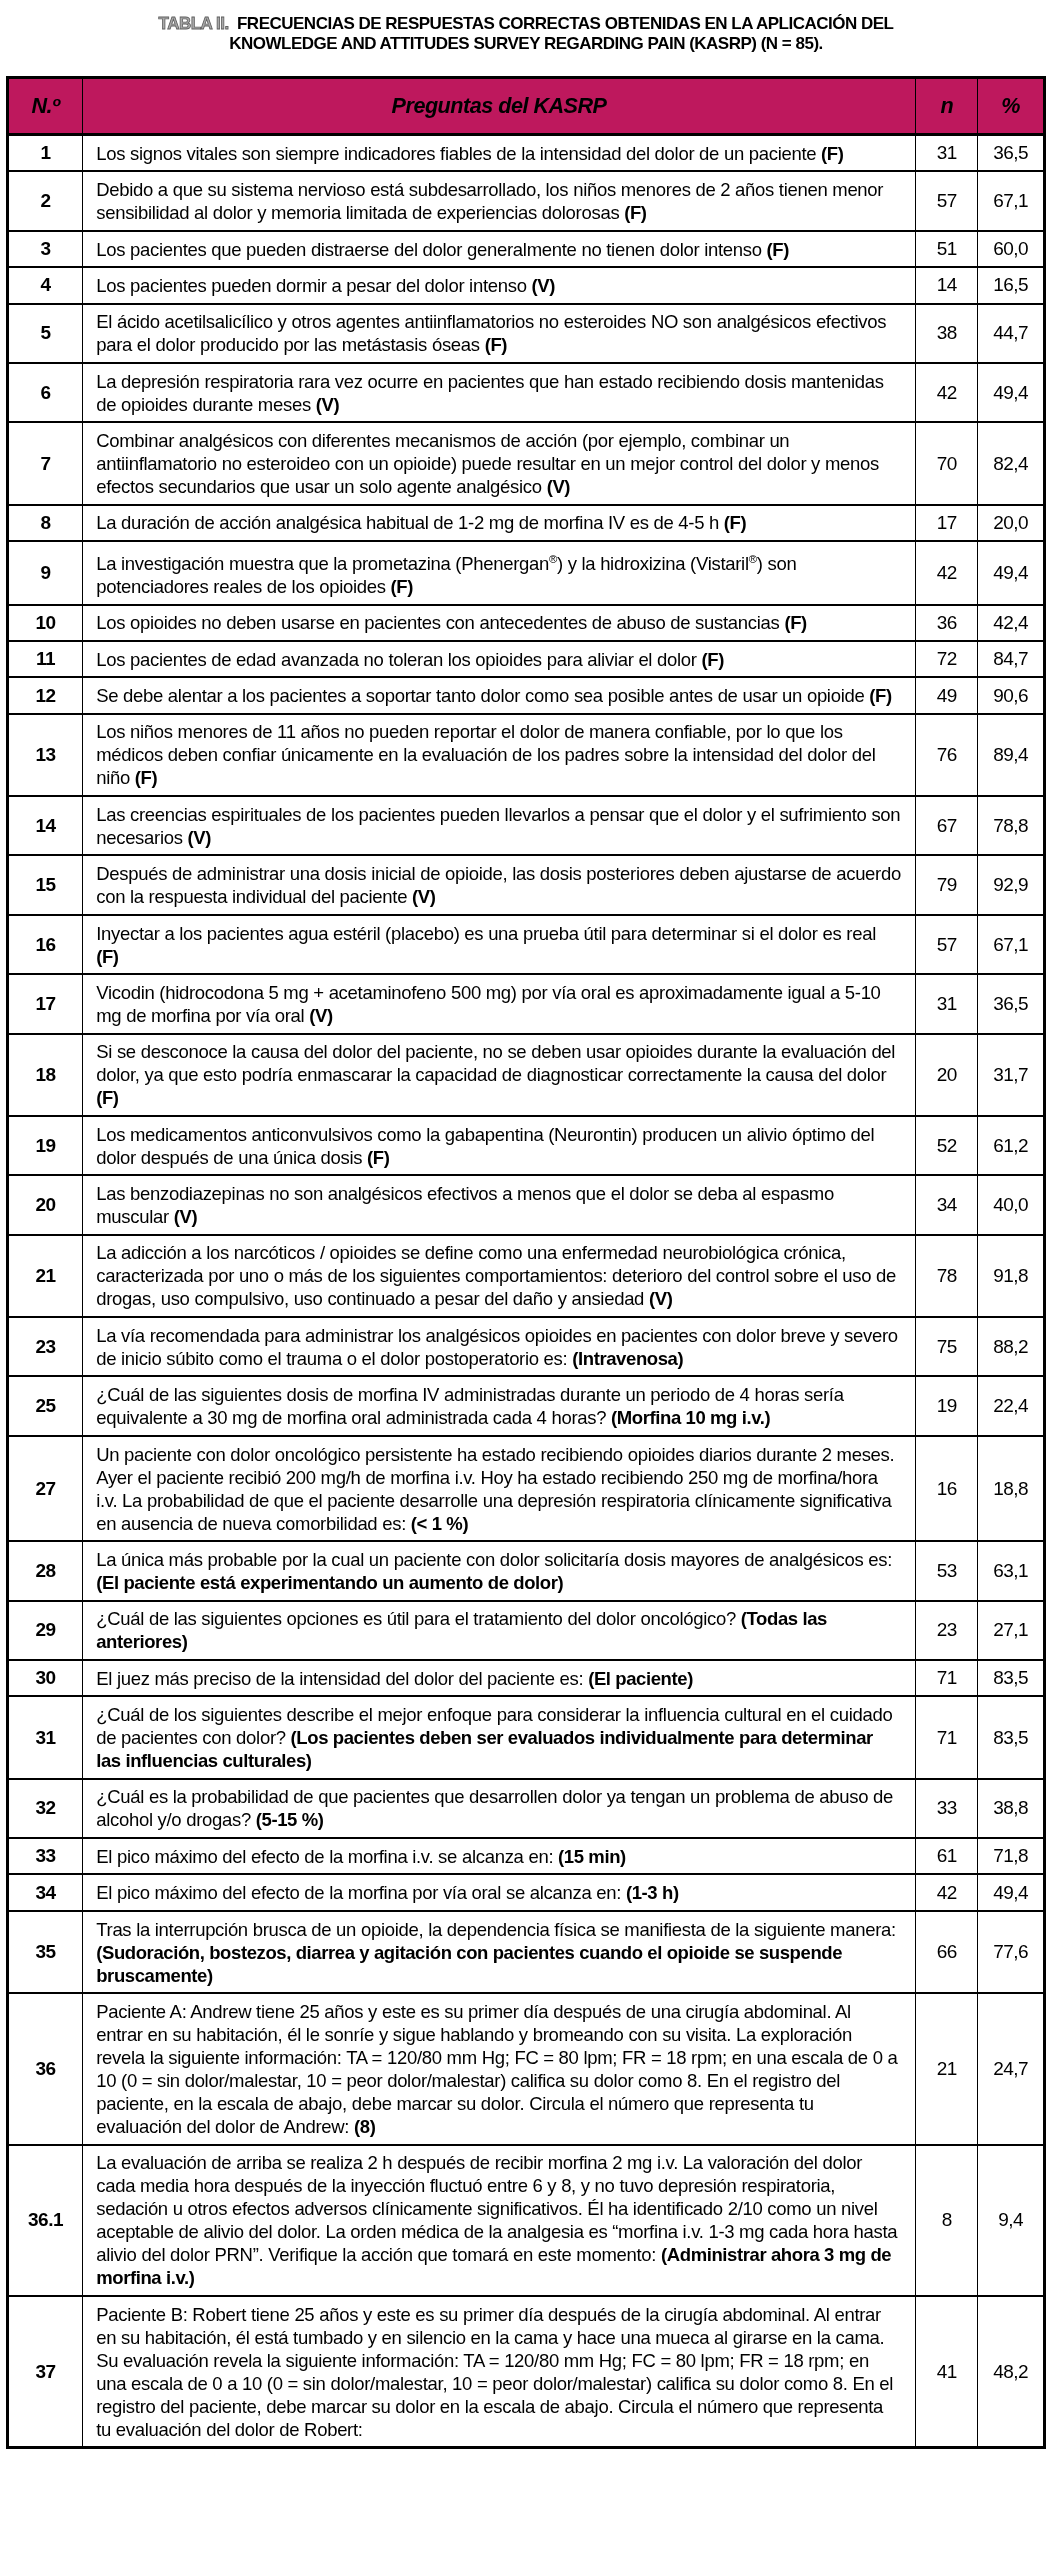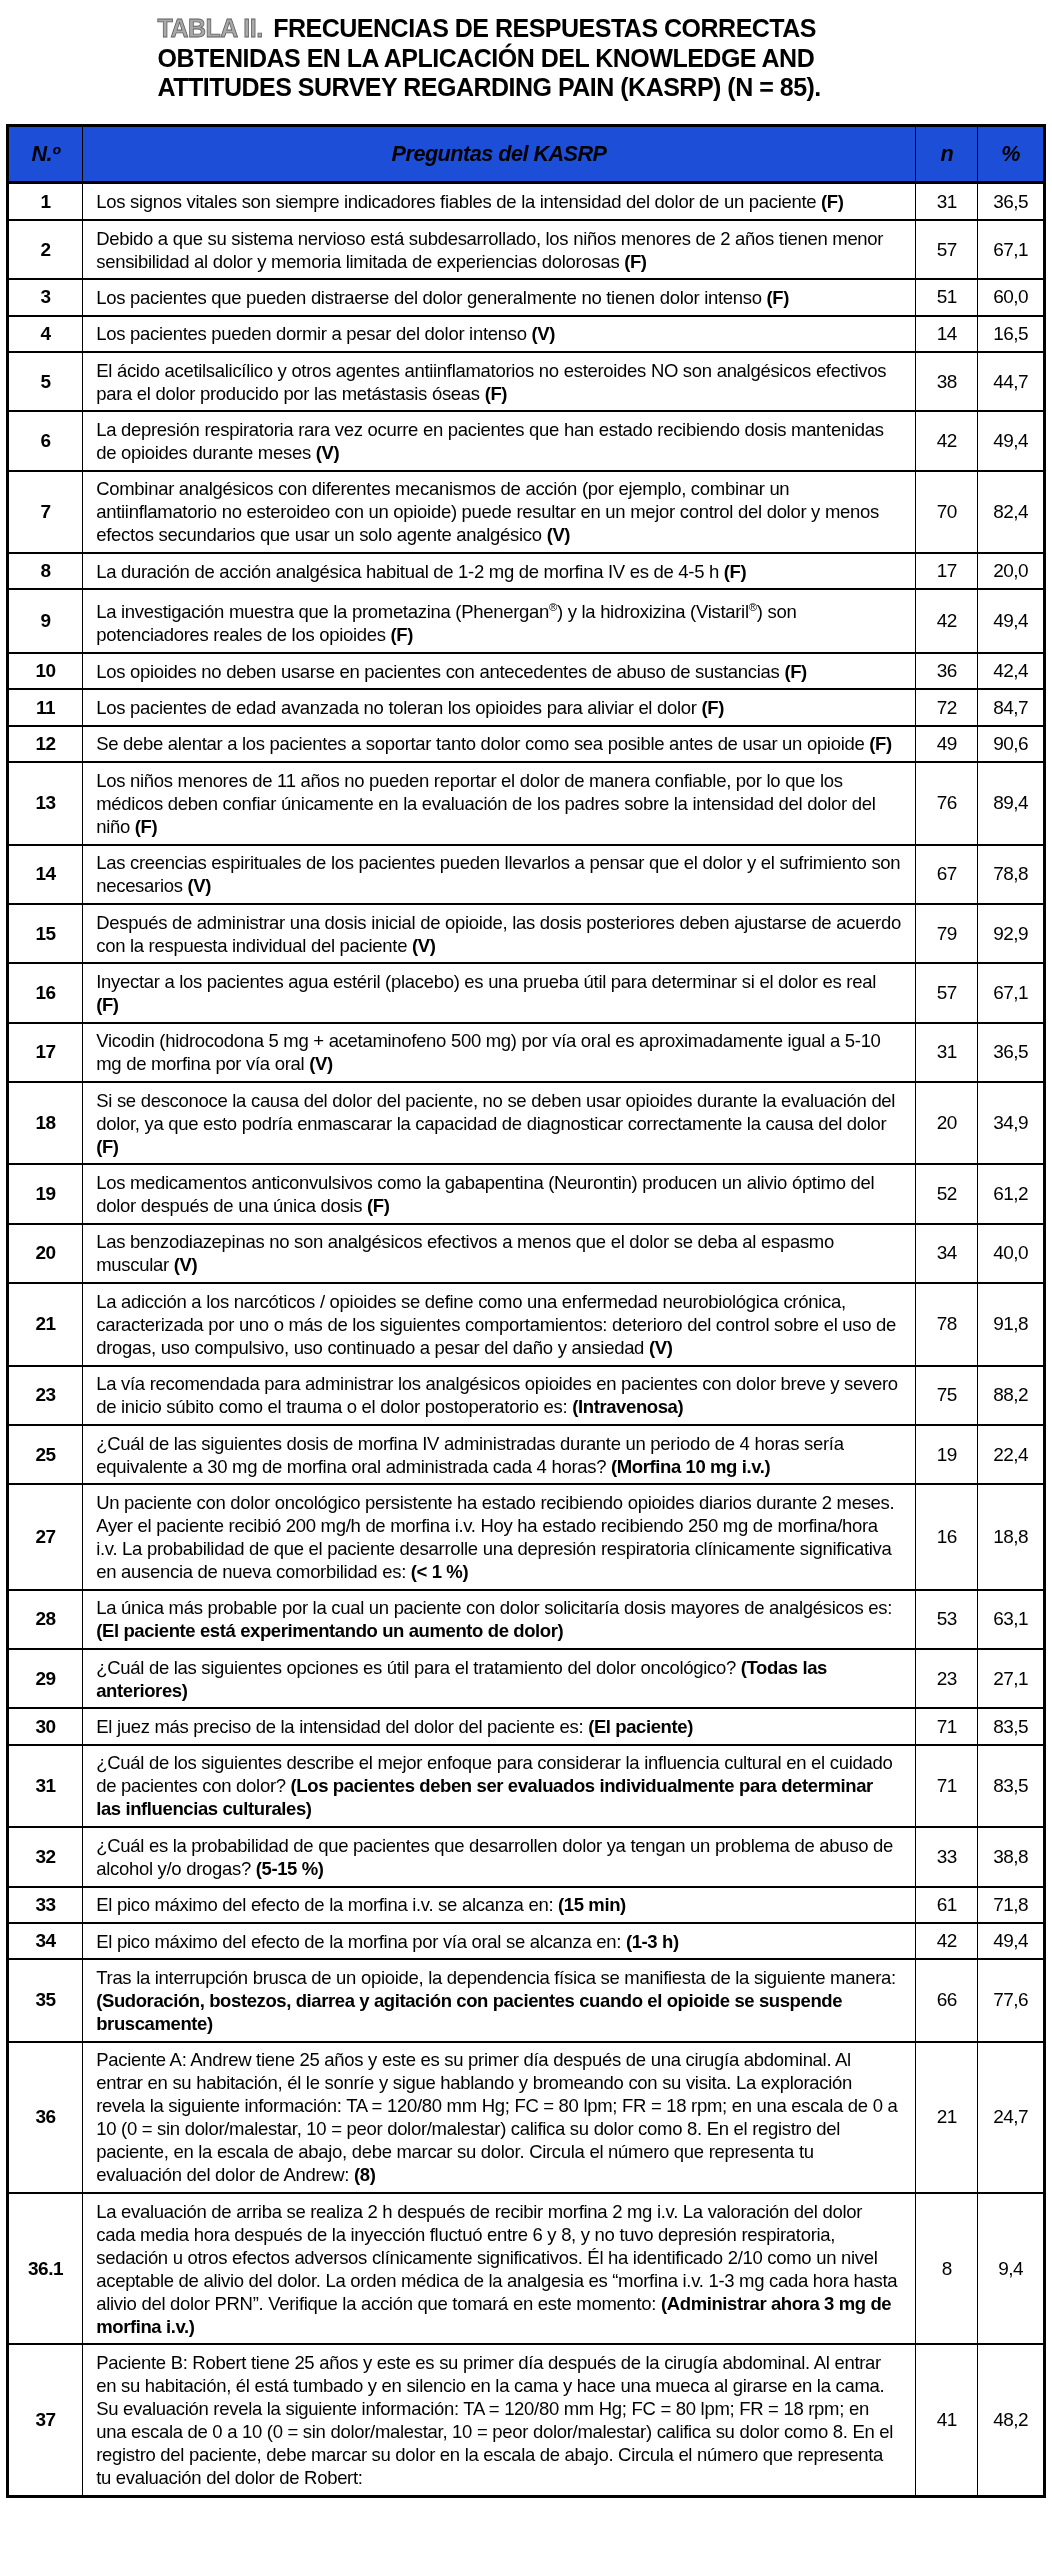--- a/index.html
+++ b/index.html
@@ -6,22 +6,22 @@
     margin: 0;
     padding: 0;
     background: #ffffff;
     color: #000000;
     font-family: "Liberation Sans", "DejaVu Sans", sans-serif;
   }
   body { width: 1052px; }
   .page { padding: 14.4px 6.2px 15.5px 6.2px; }
 
   .title {
-    text-align: left;
-    font-size: 25px;
+    text-align: center;
+    font-size: 17px;
     font-weight: bold;
     line-height: 1.18;
     letter-spacing: -0.5px;
     max-width: 737px;
     margin: 0 auto 21.6px auto;
   }
   .title-prefix {
     color: #a9a9a9;
     -webkit-text-stroke: 0.8px #5f5f5f;
     margin-right: 4.1px;
@@ -34,21 +34,21 @@
     table-layout: fixed;
   }
   col.col-num { width: 7.2%; }
   col.col-q   { width: 80.4%; }
   col.col-n   { width: 6.0%; }
   col.col-pct { width: 6.4%; }
 
   th, td { border-left: 1.5px solid #000; vertical-align: middle; }
 
   thead th {
-    background: #1d4ed8;
+    background: #be185d;
     height: 52px;
     font-style: italic;
     font-weight: bold;
     font-size: 21.6px;
     letter-spacing: -0.5px;
     text-align: center;
     border-bottom: 3.6px solid #000;
   }
 
   tbody tr { border-top: 2.1px solid #000; }
@@ -199,21 +199,21 @@
         <tr>
     <td class="c-num">17</td>
     <td class="c-q"><span class="c-text">Vicodin (hidrocodona 5 mg + acetaminofeno 500 mg) por vía oral es aproximadamente igual a 5-10 mg de morfina por vía oral</span> <strong class="c-answer">(V)</strong></td>
     <td class="c-n">31</td>
     <td class="c-pct">36,5</td>
   </tr>
         <tr>
     <td class="c-num">18</td>
     <td class="c-q"><span class="c-text">Si se desconoce la causa del dolor del paciente, no se deben usar opioides durante la evaluación del dolor, ya que esto podría enmascarar la capacidad de diagnosticar correctamente la causa del dolor</span> <strong class="c-answer">(F)</strong></td>
     <td class="c-n">20</td>
-    <td class="c-pct">34,9</td>
+    <td class="c-pct">31,7</td>
   </tr>
         <tr>
     <td class="c-num">19</td>
     <td class="c-q"><span class="c-text">Los medicamentos anticonvulsivos como la gabapentina (Neurontin) producen un alivio óptimo del dolor después de una única dosis</span> <strong class="c-answer">(F)</strong></td>
     <td class="c-n">52</td>
     <td class="c-pct">61,2</td>
   </tr>
         <tr>
     <td class="c-num">20</td>
     <td class="c-q"><span class="c-text">Las benzodiazepinas no son analgésicos efectivos a menos que el dolor se deba al espasmo muscular</span> <strong class="c-answer">(V)</strong></td>

